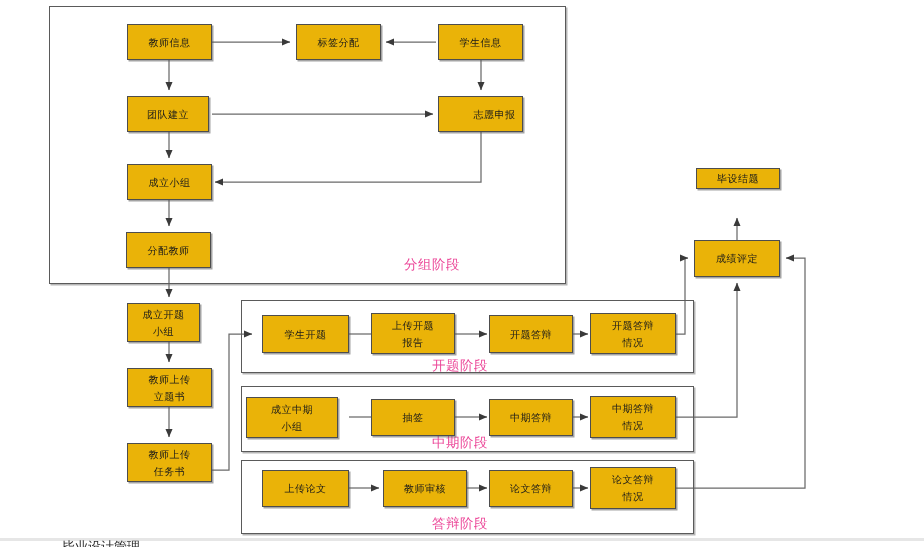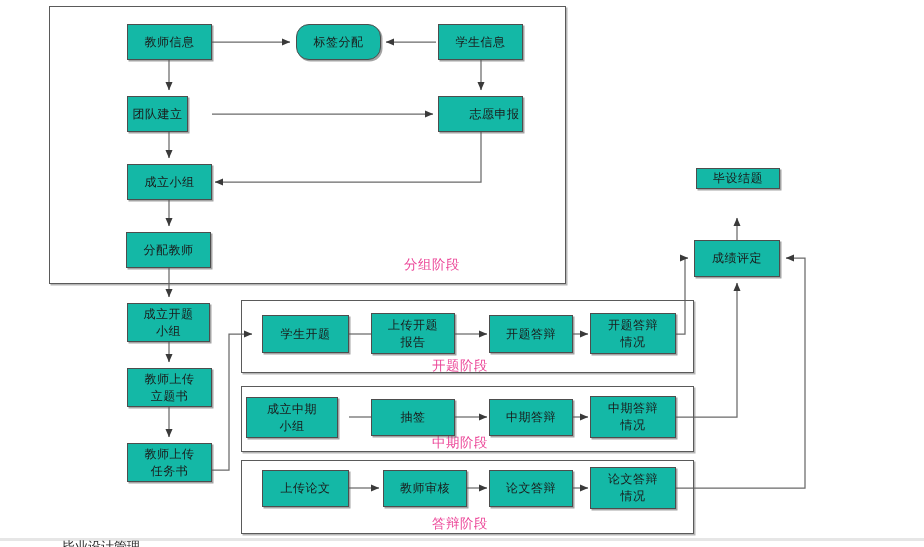--- a/index.html
+++ b/index.html
@@ -3,27 +3,27 @@
 <meta charset="utf-8">
 <style>
   html,body{margin:0;padding:0;background:#ffffff;}
   body{font-family:"DejaVu Sans","Liberation Sans",sans-serif;}
   #canvas{position:relative;width:924px;height:547px;background:#ffffff;overflow:hidden;}
 
   .node{
     position:absolute;
     box-sizing:border-box;
     border:1px solid #4d4d4d;
-    background:#14b8a6;
+    background:#eab308;
     color:#1a1a1a;
     display:flex;
     align-items:center;
     justify-content:center;
     text-align:center;
-    font-size:12px;
+    font-size:10px;
     line-height:17px;
     letter-spacing:.5px;
     white-space:pre-line;
     box-shadow:1.5px 1.5px 0 rgba(90,90,90,.55);
   }
   .group{
     position:absolute;
     box-sizing:border-box;
     border:1px solid #5a5a5a;
     background:transparent;
@@ -117,31 +117,31 @@
   <div class="group" style="left:241px;top:300px;width:453px;height:73px;"></div>
   <div class="grouplabel" style="left:432px;top:357px;">开题阶段</div>
 
   <div class="group" style="left:241px;top:386px;width:453px;height:66px;"></div>
   <div class="grouplabel" style="left:432px;top:434px;">中期阶段</div>
 
   <div class="group" style="left:241px;top:460px;width:453px;height:74px;"></div>
   <div class="grouplabel" style="left:432px;top:515px;">答辩阶段</div>
 
   <div class="node" style="left:127px;top:24px;width:85px;height:36px;">教师信息</div>
-  <div class="node" style="left:296px;top:24px;width:85px;height:36px;border-radius:13px;">标签分配</div>
+  <div class="node" style="left:296px;top:24px;width:85px;height:36px;">标签分配</div>
   <div class="node" style="left:438px;top:24px;width:85px;height:36px;">学生信息</div>
 
-  <div class="node" style="left:127px;top:96px;width:61px;height:36px;">团队建立</div>
+  <div class="node" style="left:127px;top:96px;width:82px;height:36px;">团队建立</div>
   <div class="node" style="left:438px;top:96px;width:85px;height:36px;padding-left:28px;">志愿申报</div>
 
   <div class="node" style="left:127px;top:164px;width:85px;height:36px;">成立小组</div>
 
   <div class="node" style="left:126px;top:232px;width:85px;height:36px;">分配教师</div>
 
-  <div class="node" style="left:127px;top:303px;width:83px;height:39px;">成立开题
+  <div class="node" style="left:127px;top:303px;width:73px;height:39px;">成立开题
 小组</div>
   <div class="node" style="left:127px;top:368px;width:85px;height:39px;">教师上传
 立题书</div>
   <div class="node" style="left:127px;top:443px;width:85px;height:39px;">教师上传
 任务书</div>
 
   <div class="node" style="left:262px;top:315px;width:87px;height:38px;">学生开题</div>
   <div class="node" style="left:371px;top:313px;width:84px;height:41px;">上传开题
 报告</div>
   <div class="node" style="left:489px;top:315px;width:84px;height:38px;">开题答辩</div>

